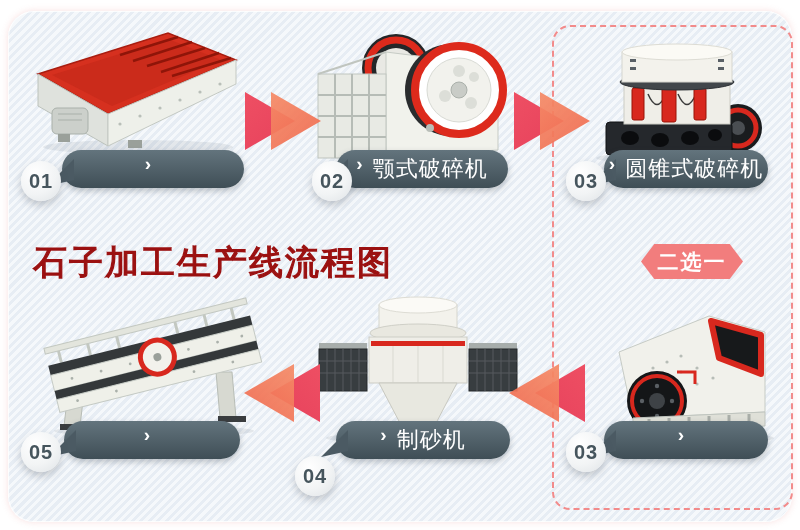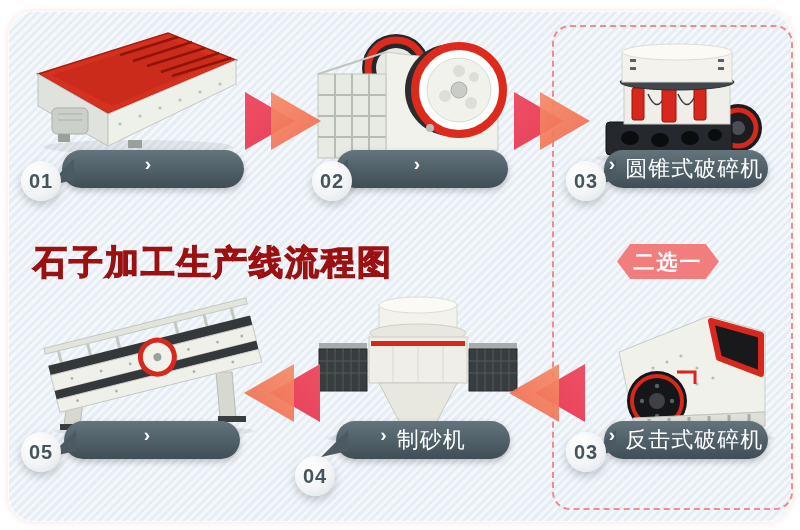--- a/index.html
+++ b/index.html
@@ -16,26 +16,26 @@
     box-shadow:0 0 7px rgba(234,150,150,.30), inset 0 0 0 1px rgba(255,255,255,.8);
   }
   
   .dash-box{
     position:absolute;left:552px;top:25px;width:237px;height:481px;
     border:2px dashed #f28b8b;border-radius:18px;z-index:1;
   }
   
   .title{
     position:absolute;left:33px;top:240px;z-index:2;
-    font-size:34px;font-weight:700;letter-spacing:2px;color:#9b1111;
+    font-size:34px;font-weight:400;letter-spacing:2px;color:#9b1111;
     -webkit-text-stroke:1.3px #9b1111;
   }
   
   .badge{
-    position:absolute;left:617px;top:244px;width:102px;height:35px;z-index:2;
+    position:absolute;left:641px;top:244px;width:102px;height:35px;z-index:2;
     background:#f27d7d;color:#ffffff;font-size:21px;font-weight:700;letter-spacing:2px;
     display:flex;align-items:center;justify-content:center;
     clip-path:polygon(0 50%,13% 0,87% 0,100% 50%,87% 100%,13% 100%);
   }
   
   .circle{
     position:absolute;width:40px;height:40px;border-radius:50%;z-index:5;
     background:radial-gradient(circle at 35% 30%,#ffffff 0%,#f2f4f5 55%,#dfe3e6 100%);
     box-shadow:0 4px 8px rgba(60,70,80,.28);
     display:flex;align-items:center;justify-content:center;
@@ -309,34 +309,34 @@
 
   <div class="bubble" style="left:62px;top:150px;width:182px">
     <div class="tail"></div>
     <span class="chev">›</span>
   </div>
   <div class="circle" style="left:21px;top:161px">01</div>
 
   <div class="bubble" style="left:336px;top:150px;width:172px">
     <div class="tail"></div>
     <span class="chev">›</span>
+    <span>颚式破碎机</span>
   </div>
   <div class="circle" style="left:312px;top:161px">02</div>
 
   <div class="bubble" style="left:604px;top:150px;width:164px">
     <div class="tail"></div>
     <span class="chev">›</span>
     <span>圆锥式破碎机</span>
   </div>
   <div class="circle" style="left:566px;top:161px">03</div>
 
   <div class="bubble" style="left:604px;top:421px;width:164px">
     <div class="tail"></div>
     <span class="chev">›</span>
-    <span>反击式破碎机</span>
   </div>
   <div class="circle" style="left:566px;top:432px">03</div>
 
   <div class="bubble" style="left:336px;top:421px;width:174px">
     <div class="tail"></div>
     <span class="chev">›</span>
     <span>制砂机</span>
   </div>
   <div class="circle" style="left:295px;top:456px">04</div>
 

